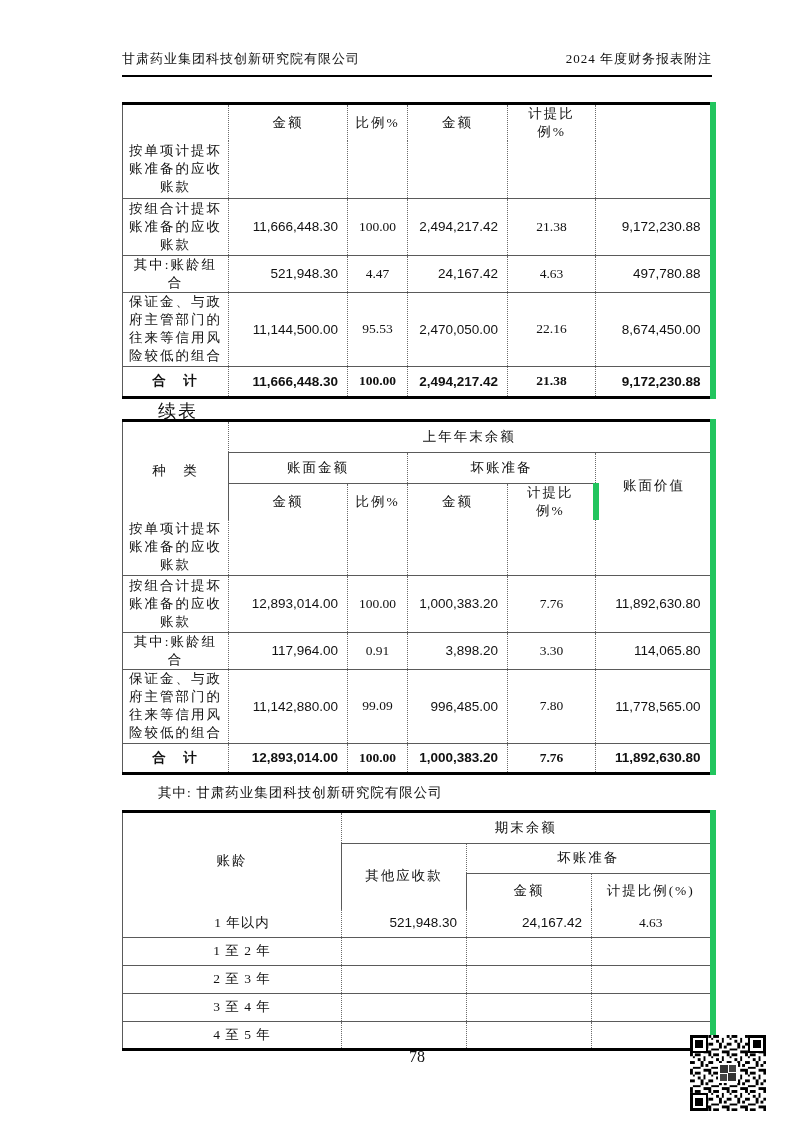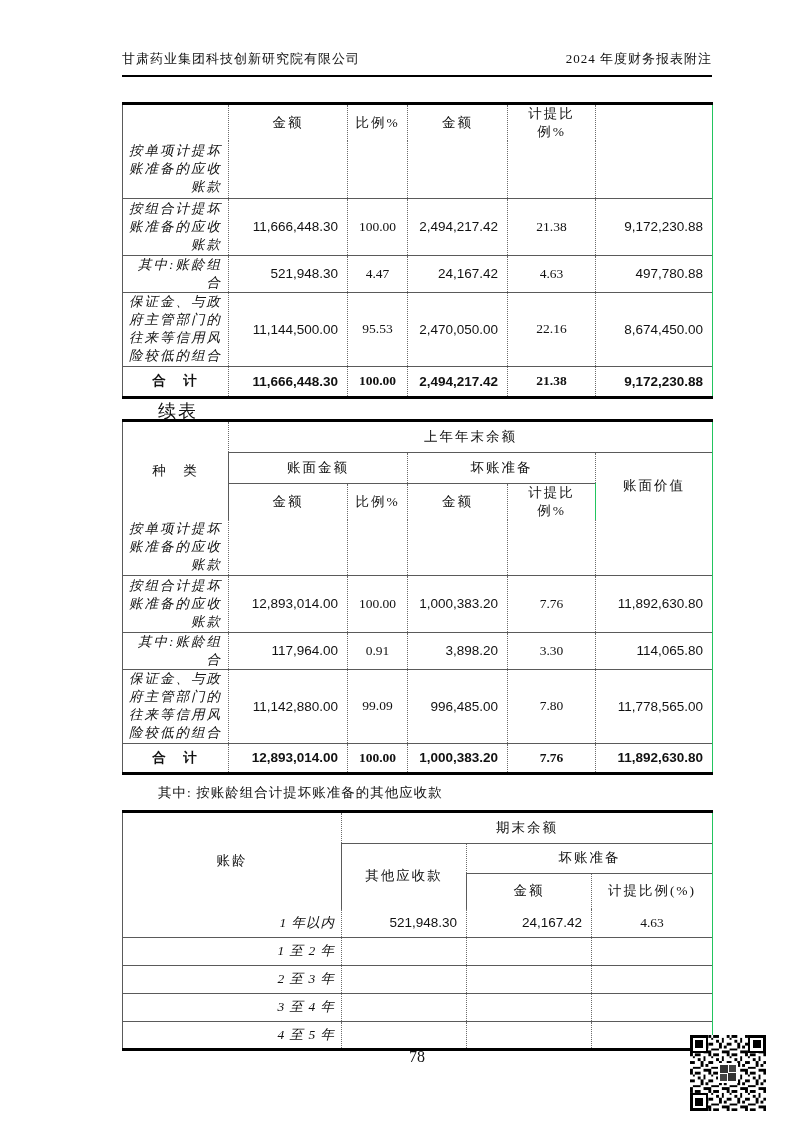--- a/index.html
+++ b/index.html
@@ -39,23 +39,23 @@
   table{border-top:3px solid #000;border-bottom:3px solid #000;}
   td,th{
     border-top:1px solid #5a5a5a;
     border-left:1px dotted #6a6a6a;
     padding:0 6px;
     font-weight:normal;
     box-sizing:border-box;
     overflow:hidden;
   }
   td:first-child,th:first-child{border-left:1px solid #5a5a5a;}
-  td:last-child,th:last-child{border-right:1px solid #22c55e;}
+  td:last-child,th:last-child{border-right:6px solid #22c55e;}
   tr:first-child>td, tr:first-child>th{border-top:none;}
-  .lbl{text-align:right;letter-spacing:2px;line-height:18px;padding-left:6px;font-style:italic;}
+  .lbl{text-align:center;letter-spacing:2px;line-height:18px;padding-left:6px;}
   .num{text-align:right;padding-right:9px;font-family:Liberation Sans, sans-serif;}
   .pct{text-align:center;}
   .ctr{text-align:center;letter-spacing:2px;}
   .total-row td{font-weight:bold;}
   .t1{margin-top:25px;}
   .t1 .hrow th{height:33px;}
   .cont-label{
     font-size:18px;letter-spacing:2px;
     margin:0 0 3px 36px;height:17px;
   }
@@ -222,21 +222,21 @@
           <td class="ctr">合　计</td>
           <td class="num">12,893,014.00</td>
           <td class="pct">100.00</td>
           <td class="num">1,000,383.20</td>
           <td class="pct">7.76</td>
           <td class="num">11,892,630.80</td>
         </tr>
       </tbody>
     </table>
 
-    <div class="note-line">其中: 按账龄组合计提坏账准备的其他应收款</div>
+    <div class="note-line">其中: 甘肃药业集团科技创新研究院有限公司</div>
 
     <table class="t3">
       <colgroup>
         <col style="width:219px">
           <col style="width:125px">
           <col style="width:125px">
           <col style="width:121px">
       </colgroup>
       <thead>
         <tr class="h1">

